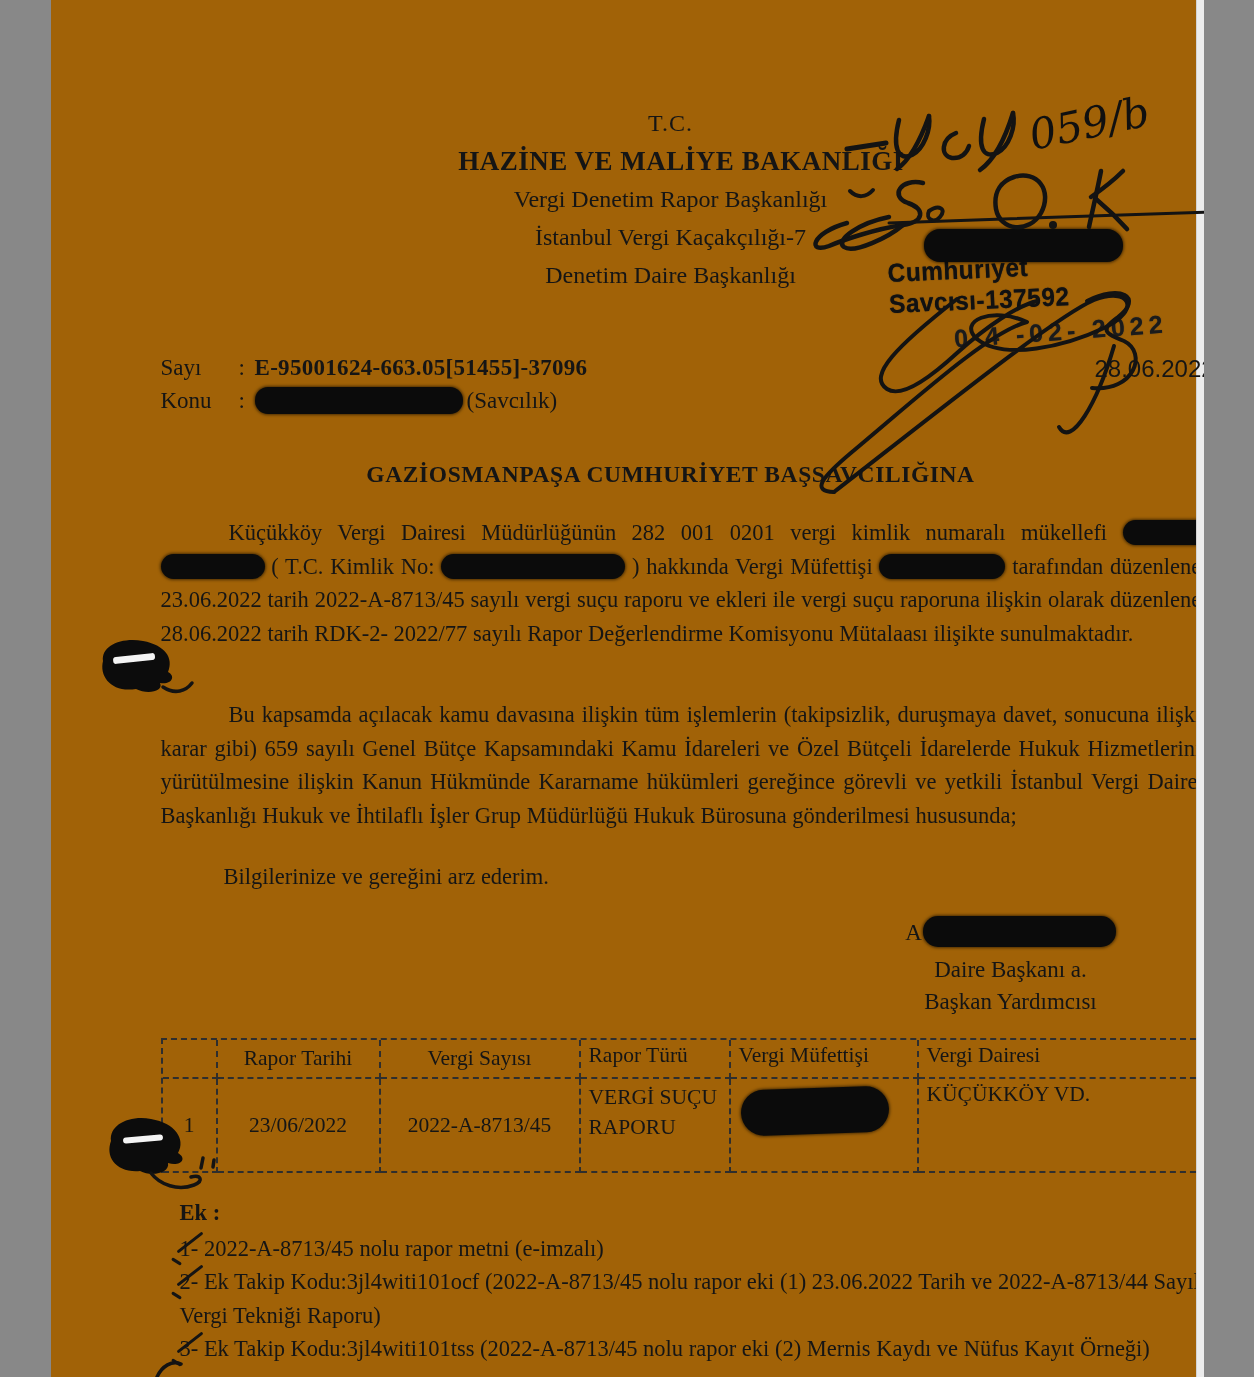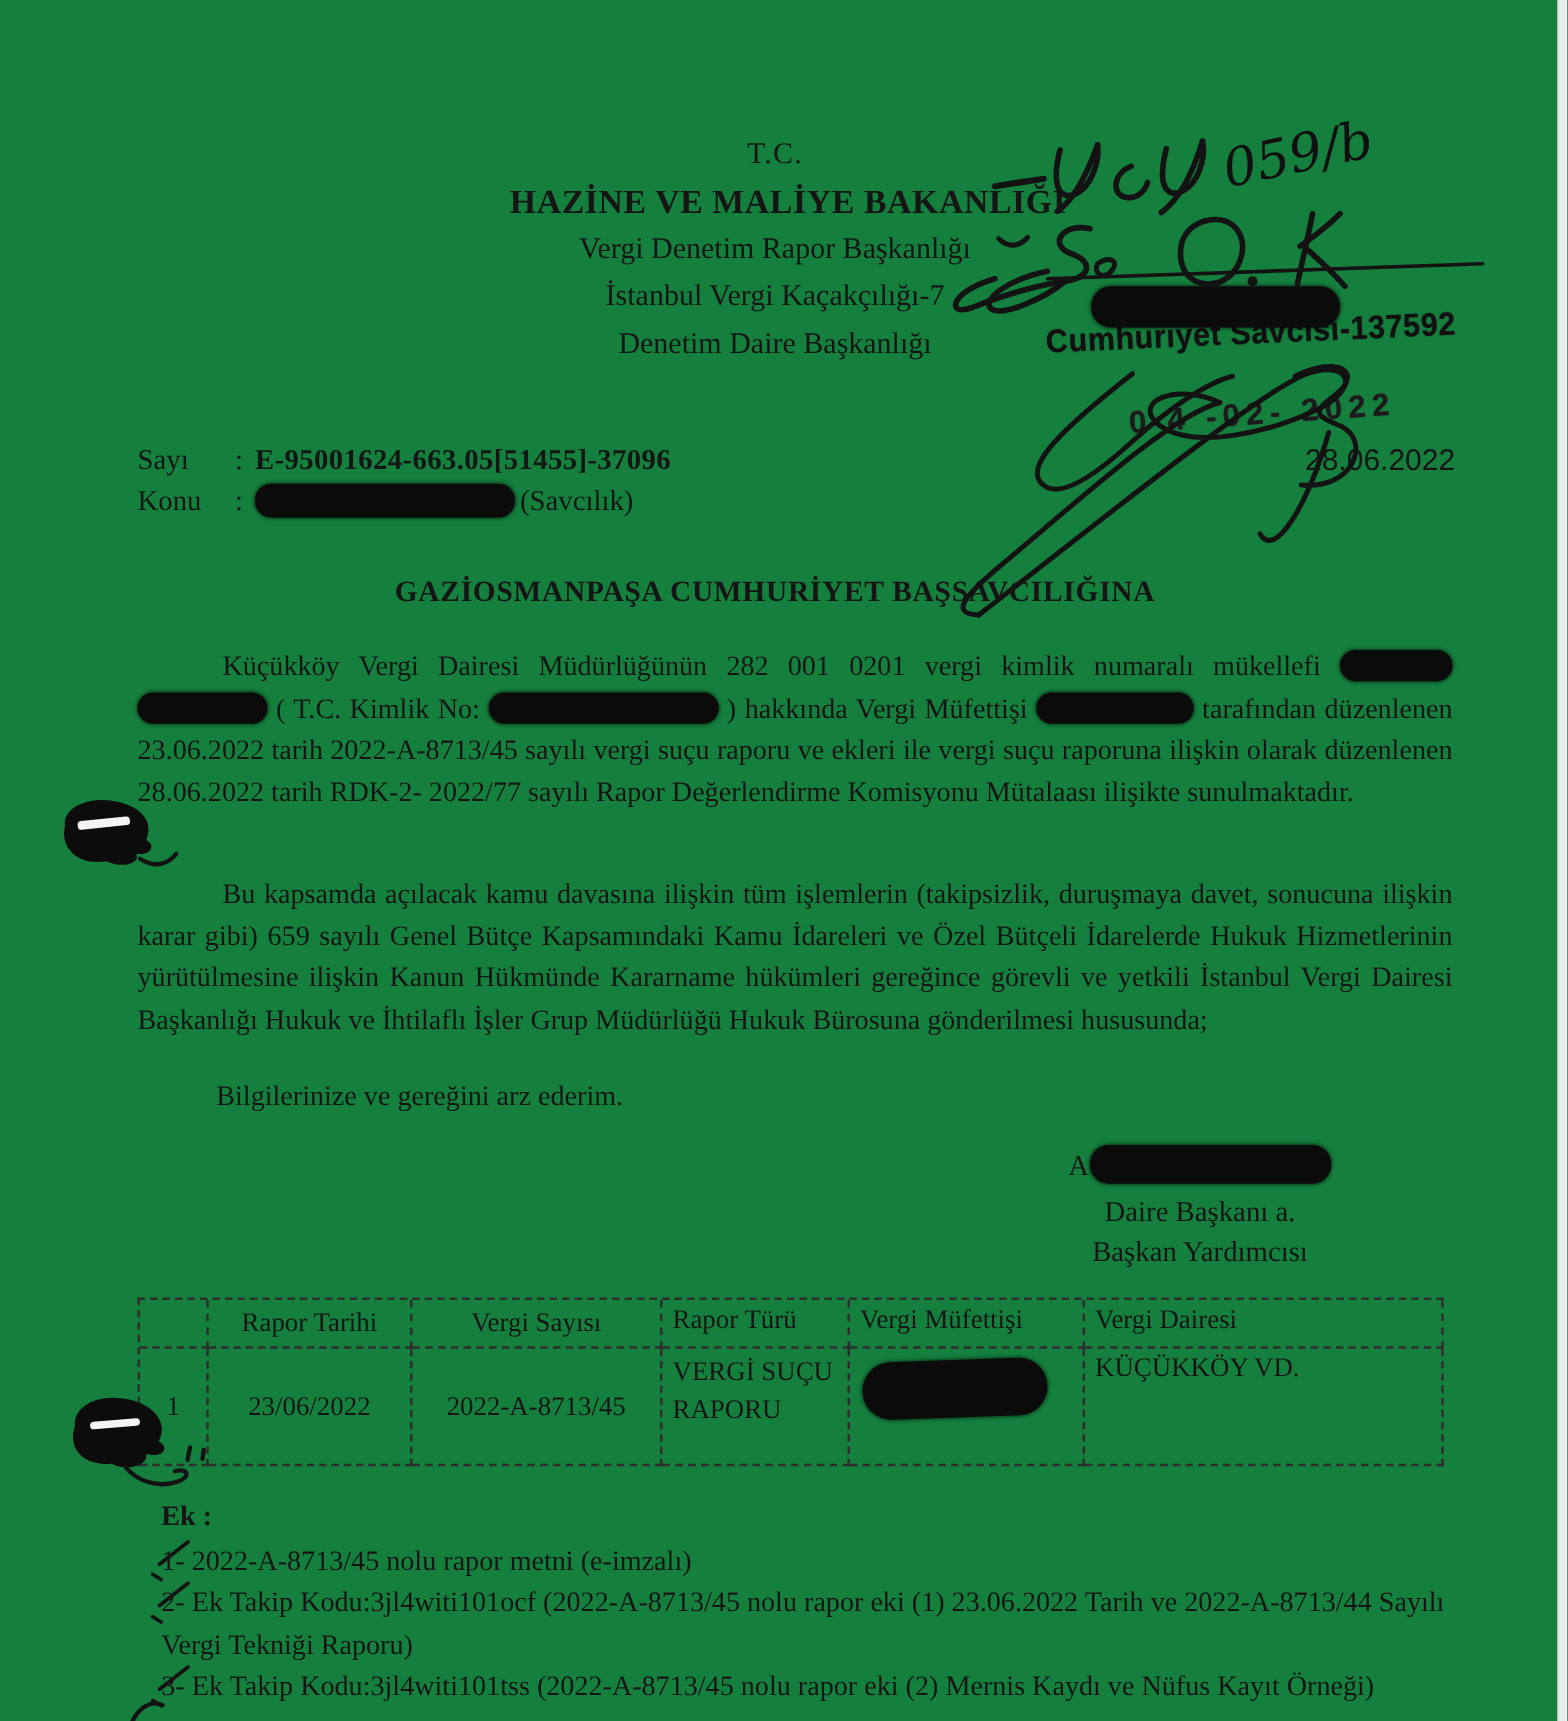--- a/index.html
+++ b/index.html
@@ -1,18 +1,18 @@
 <!DOCTYPE html>
 <html><head>
 <meta charset="utf-8">
 <style>
   html,body{margin:0;padding:0;background:#888;}
   .page{
-    position:relative;width:1254px;height:1377px;margin:0 auto;
-    background:#15803d;overflow:hidden;color:#151515;
+    position:relative;width:1153px;height:1377px;margin:0 auto;
+    background:#a16207;overflow:hidden;color:#151515;
     font-family:"Liberation Serif", serif;
   }
   .scan-edge{position:absolute;right:0;top:0;width:7px;height:100%;
     background:#ececec;border-left:1px solid #d3d3d3;}
 
   
   .letterhead{position:absolute;top:104px;left:0;width:1240px;text-align:center;line-height:38px;}
   .h-tc{font-size:24px;letter-spacing:1px;}
   .h-ministry{font-size:27px;font-weight:600;letter-spacing:.5px;padding-left:21px;}
   .h-line{font-size:24px;}

